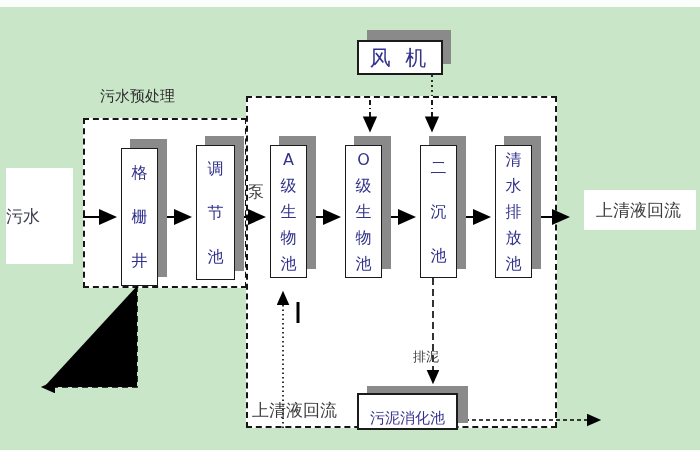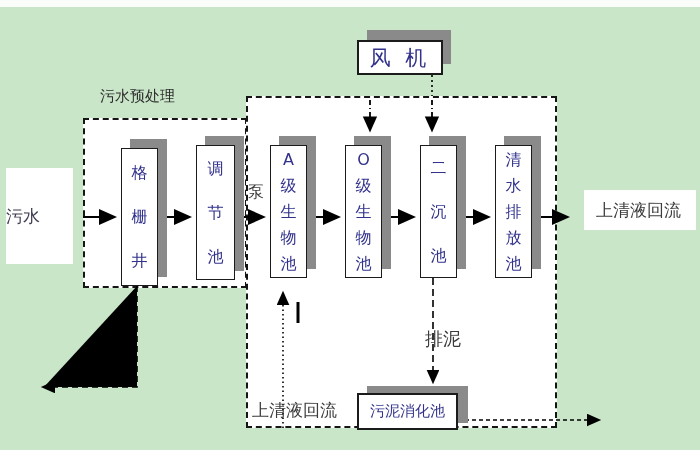--- a/index.html
+++ b/index.html
@@ -112,22 +112,22 @@
     <span>清
 水
 排
 放
 池</span>
   </div>
 
   <div class="hbox" style="left:357px;top:40px;width:86px;height:35px;letter-spacing:4px;">
     <span>风 机</span>
   </div>
-  <div class="hbox" style="left:357px;top:393px;width:101px;height:37px;font-size:15px;">
+  <div class="hbox" style="left:357px;top:393px;width:101px;height:37px;font-size:15px;align-items:flex-end;">
     <span>污泥消化池</span>
   </div>
 
   <div class="lbl" style="left:100px;top:87px;font-size:15px;color:#2d2d2d;font-family:Liberation Mono, monospace;">污水预处理</div>
   <div class="lbl" style="left:248px;top:182px;font-size:16px;">泵</div>
-  <div class="lbl" style="left:413px;top:327px;font-size:18px;margin-left:12px;">排泥</div>
+  <div class="lbl" style="left:413px;top:348px;font-size:13px;">排泥</div>
   <div class="lbl" style="left:252px;top:399px;font-size:17px;">上清液回流</div>
 
 </div>
 
 </body></html>

